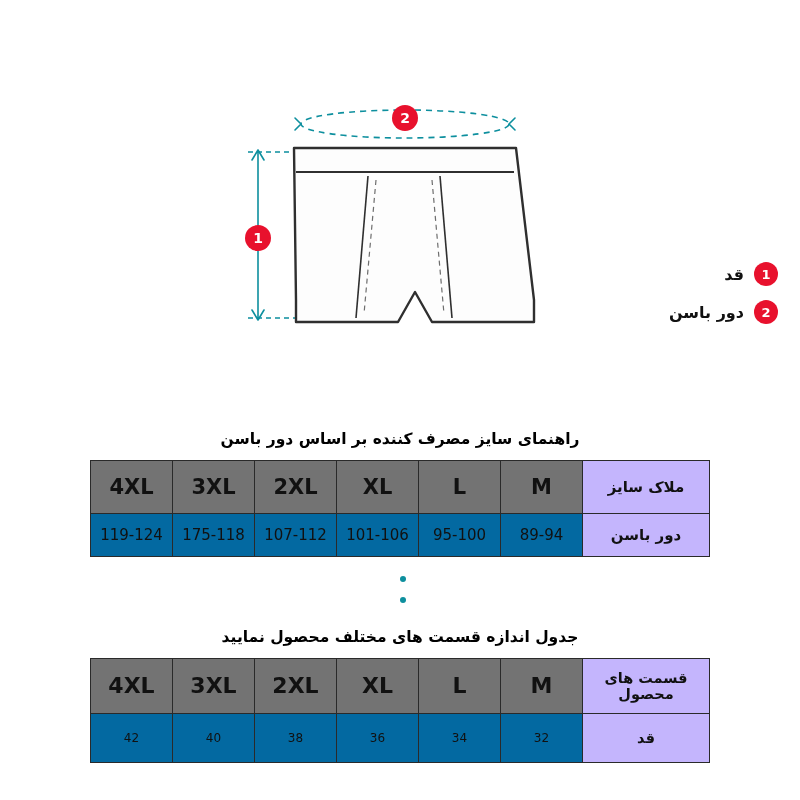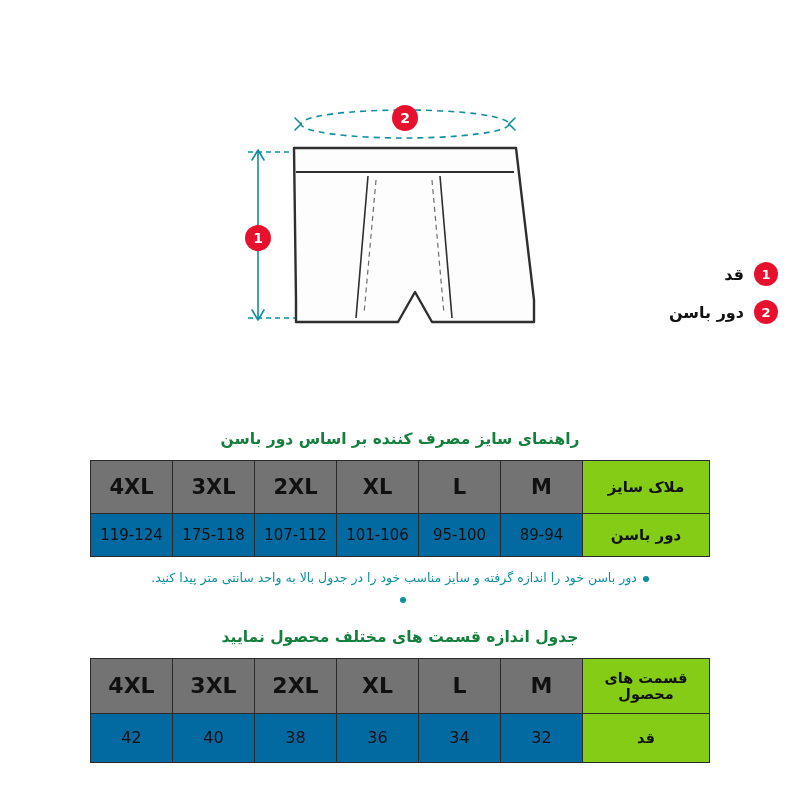--- a/index.html
+++ b/index.html
@@ -86,58 +86,58 @@
   .tables {
     position: absolute;
     top: 430px;
     left: 0;
     width: 800px;
   }
   .section-title {
     text-align: center;
     font-size: 15.5px;
     font-weight: bold;
-    color: #15803d;
+    color: #000000;
     margin: 0 0 12px 0;
     direction: rtl;
   }
   table.size-table {
     border-collapse: collapse;
     margin: 0 auto;
     direction: rtl;
     table-layout: fixed;
   }
   table.size-table td {
     border: 1px solid #2a2a2a;
     text-align: center;
     vertical-align: middle;
     color: #111;
   }
   
   .lbl-cell {
-    background: #84cc16;
+    background: #c4b5fd;
     font-weight: bold;
     font-size: 15px;
     width: 124px;
   }
   .head-cell {
     background: #737373;
     font-weight: bold;
     font-size: 21px;
     width: 79px;
     height: 50px;
   }
   .val-cell {
     background: #0369a1;
     font-size: 15px;
     height: 40px;
   }
   
   .t2 .head-cell { font-size: 22px; height: 52px; width: 79px; }
-  .t2 .val-cell { font-size: 16px; height: 46px; }
+  .t2 .val-cell { font-size: 12px; height: 46px; }
   .t2 .lbl-cell { font-size: 14.5px; width: 124px; }
 
   .notes {
     margin: 10px 0 0 0;
     padding: 0;
     list-style: none;
     direction: rtl;
     text-align: center;
   }
   .notes li {
@@ -241,21 +241,21 @@
         <td class="val-cell">101-106</td>
         <td class="val-cell">107-112</td>
         <td class="val-cell">175-118</td>
         <td class="val-cell">119-124</td>
       </tr>
     </tbody>
   </table>
 
   <ul class="notes">
     <li>
-      <span class="bullet-dot"></span><span>دور باسن خود را اندازه گرفته و سایز مناسب خود را در جدول بالا به واحد سانتی متر پیدا کنید.</span>
+      <span class="bullet-dot"></span>
     </li>
     <li>
       <span class="bullet-dot"></span>
     </li>
   </ul>
 
   <div class="spacer-18"></div>
 
   <h2 class="section-title">جدول اندازه قسمت های مختلف محصول نمایید</h2>
 

